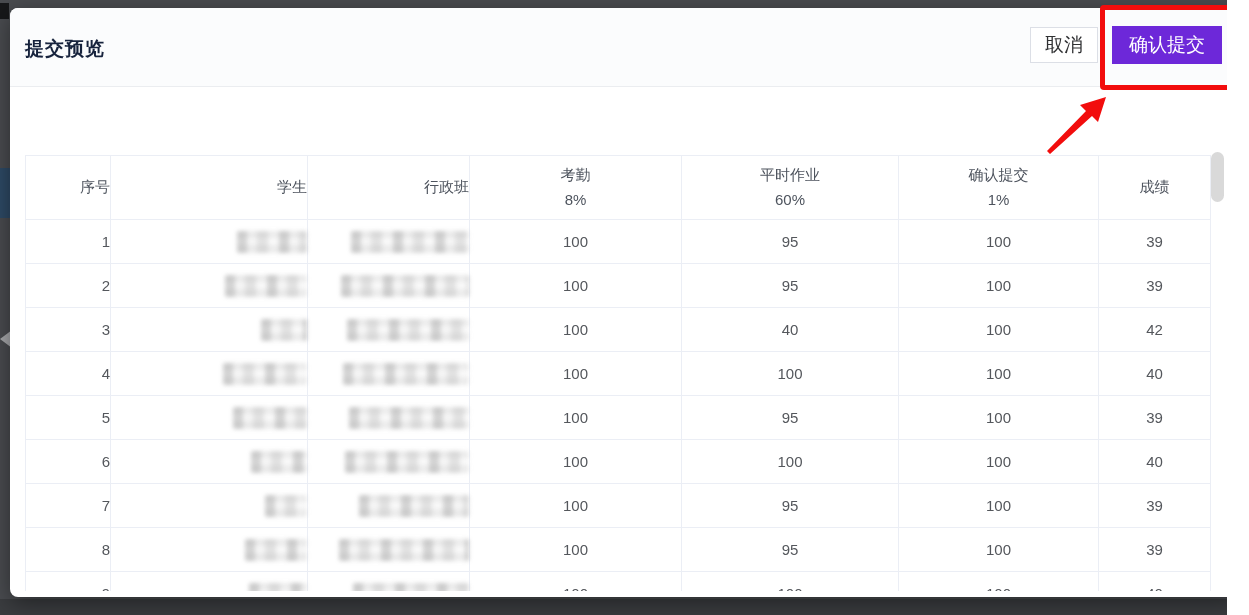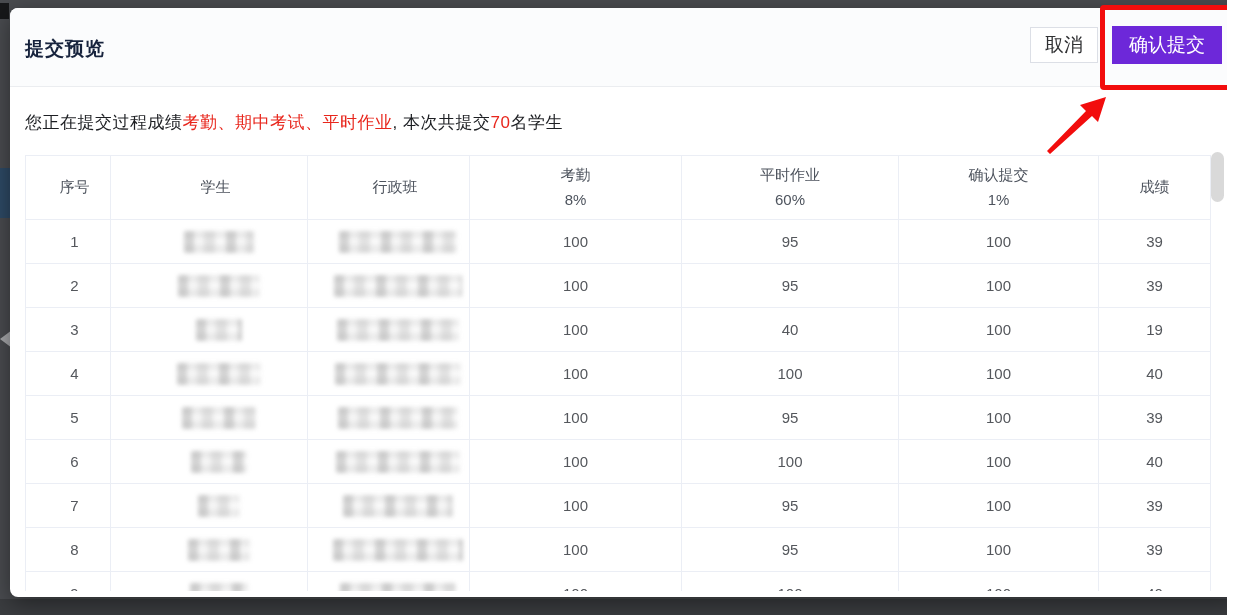--- a/index.html
+++ b/index.html
@@ -30,21 +30,21 @@
   .btn-confirm { left:1102px; top:18px; width:110px; height:38px; border:none; color:#ffffff; }
 
   .summary { position:absolute; left:15px; top:103px; font-size:17px; color:#1d1f23; letter-spacing:.5px; }
   .summary .red { font-weight:normal; }
 
   
   .table-wrap { position:absolute; left:15px; top:147px; width:1186px; height:436px; overflow:hidden; }
   table.grid { border-collapse:collapse; table-layout:fixed; width:1185px; }
   table.grid th, table.grid td { border:1px solid #ebeef5; font-weight:normal; }
   table.grid thead th { height:64px; font-size:15px; color:#4e545e; background:#ffffff; }
-  th.left, td.left { text-align:center; padding-left:13px; }
+  th.left, td.left { text-align:right; padding-left:13px; }
   th.center, td.center { text-align:center; }
   .th-two { line-height:1.65; }
   table.grid tbody td { height:44px; font-size:15px; color:#54575c; background:#ffffff; }
 
   .redacted { display:inline-block; height:22px; vertical-align:middle; border-radius:2px;
     background:
       repeating-linear-gradient(90deg, rgba(120,120,120,.55) 0 10px, rgba(220,220,220,.35) 10px 20px, rgba(160,160,160,.5) 20px 31px, rgba(235,235,235,.3) 31px 42px),
       repeating-linear-gradient(0deg, rgba(150,150,150,.4) 0 8px, rgba(240,240,240,.5) 8px 15px);
     filter:blur(2px); opacity:.55; }
   td.name-cell { padding-left:19px; }
@@ -69,23 +69,20 @@
   <div class="bg-handle-left"></div>
 
   <div class="modal">
 
     <div class="modal-header">
       <div class="modal-title">提交预览</div>
       <button class="btn btn-cancel">取消</button>
       <button class="btn btn-confirm" id="confirmBtn" style="background: #6d28d9;">确认提交</button>
     </div>
 
-    <div class="summary">
-      <span>您正在提交过程成绩</span><span class="red" id="sub1" style="color: rgb(232, 38, 28);">考勤、期中考试、平时作业</span><span>, 本次共提交</span><span class="red" id="sub2" style="color: rgb(232, 38, 28);">70</span><span>名学生</span>
-    </div>
 
     <div class="table-wrap">
       <table class="grid">
         <colgroup>
           <col style="width:85px">
             <col style="width:197px">
             <col style="width:162px">
           <col style="width:212px">
             <col style="width:217px">
             <col style="width:200px">
@@ -130,21 +127,21 @@
               <td class="center">100</td>
               <td class="center">39</td>
             </tr>
             <tr>
               <td class="left">3</td>
               <td class="left name-cell"><span class="redacted" style="width: 46px;"></span></td>
               <td class="left name-cell"><span class="redacted" style="width: 122px;"></span></td>
               <td class="center">100</td>
               <td class="center">40</td>
               <td class="center">100</td>
-              <td class="center">19</td>
+              <td class="center">42</td>
             </tr>
             <tr>
               <td class="left">4</td>
               <td class="left name-cell"><span class="redacted" style="width: 84px;"></span></td>
               <td class="left name-cell"><span class="redacted" style="width: 126px;"></span></td>
               <td class="center">100</td>
               <td class="center">100</td>
               <td class="center">100</td>
               <td class="center">40</td>
             </tr>

